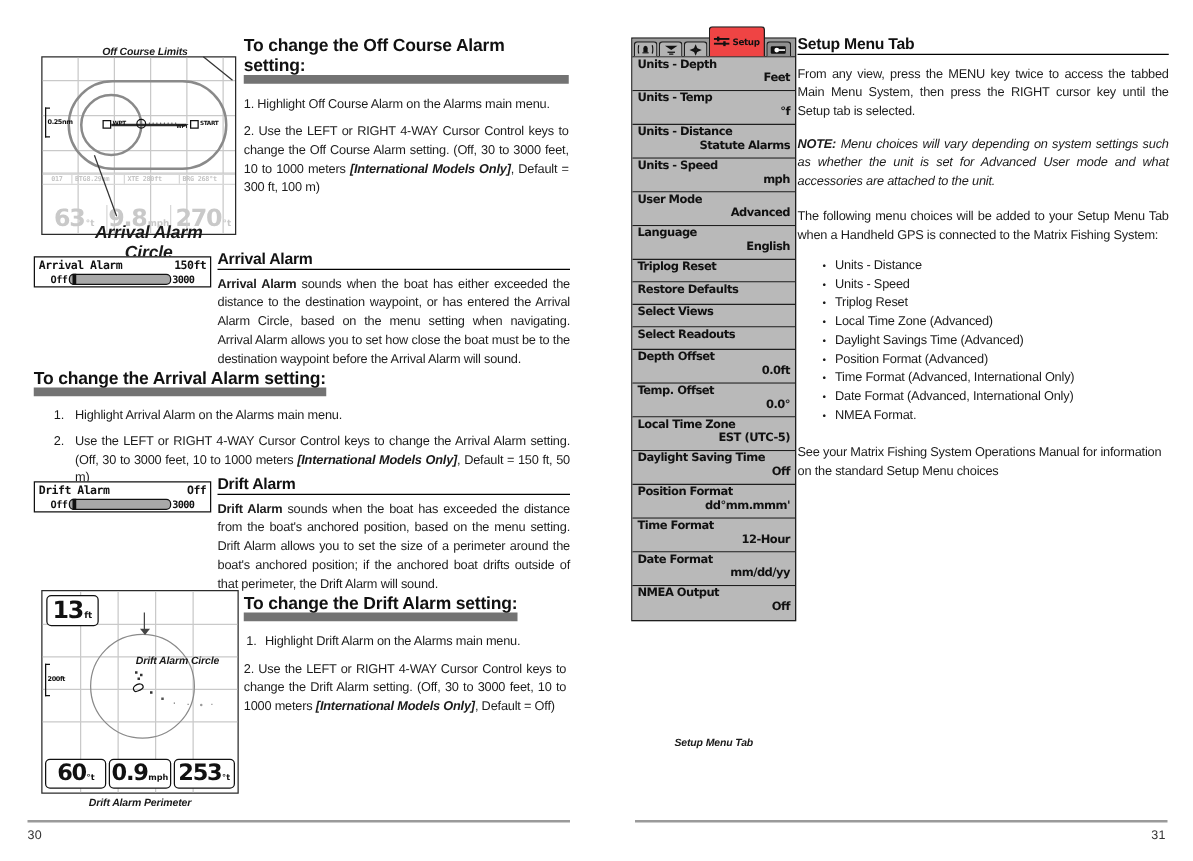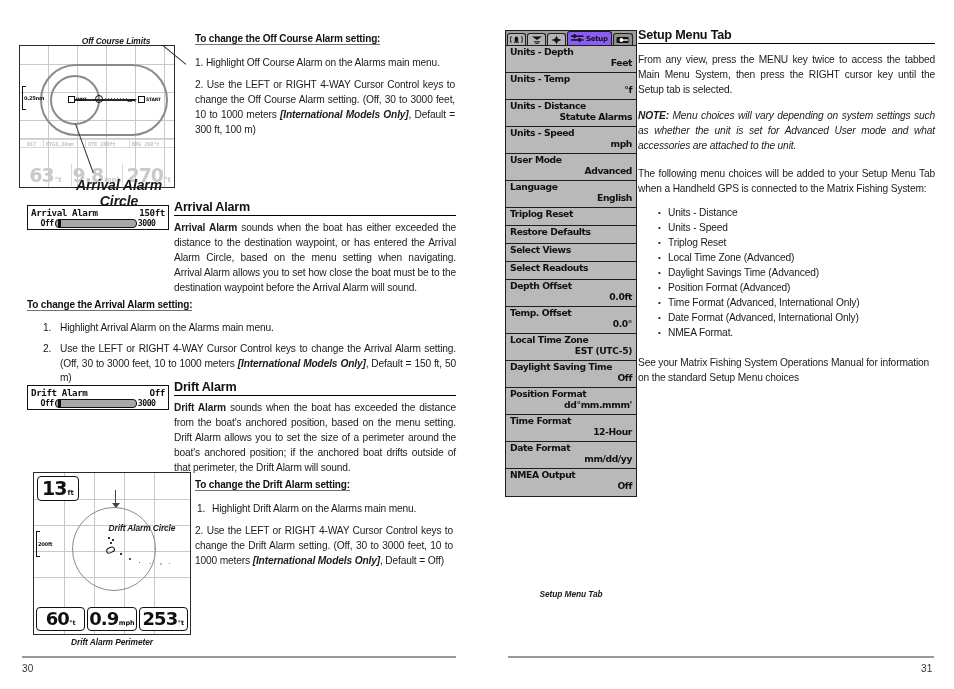--- a/index.html
+++ b/index.html
@@ -32,22 +32,22 @@
     font-size: 10.2px; line-height: 1.48; text-align: justify;
     color: #1c1c1c; letter-spacing: -0.15px;
   }
   .body-text.narrow { text-align: left; }
   .h-sec {
     font-size: 12.6px; font-weight: bold; color: #111;
     letter-spacing: -0.2px;
   }
   .h-rule { border-bottom: 1.6px solid #000; margin-top: 1px; }
   .h-sub {
-    font-size: 10px; font-weight: bold; color: #111;
-    display: inline-block; border-bottom: 1px solid #737373;
+    font-size: 14px; font-weight: bold; color: #111;
+    display: inline-block; border-bottom: 7px solid #737373;
     padding-bottom: 0px; letter-spacing: -0.15px;
   }
   .ital { font-style: italic; }
   .bold { font-weight: bold; }
   .bolditalic { font-weight: bold; font-style: italic; }
 
   ol.steps { margin: 0; padding: 0; list-style: none; }
   ol.steps li {
     font-size: 10.2px; line-height: 1.45; margin-bottom: 6px;
     position: relative; padding-left: 19px; text-align: justify;
@@ -67,21 +67,21 @@
     font-family: "DejaVu Sans Mono", monospace;
   }
   .grid-lines { position: absolute; inset: 0; }
   .grid-lines i {
     position: absolute; background: #c9c9c9;
   }
   .grid-lines i.v { width: 1px; top: 0; bottom: 0; }
   .grid-lines i.h { height: 1px; left: 0; right: 0; }
 
   
-  #chart-offcourse { position: absolute; left: 19px; top: 45px; width: 156px; height: 143px; }
+  #chart-offcourse { position: absolute; left: 33px; top: 45px; width: 156px; height: 143px; }
   .corridor {
     position: absolute; border: 2.6px solid #8a8a8a;
     border-radius: 999px;
   }
   .arrival-circle {
     position: absolute; border: 2.4px solid #8a8a8a; border-radius: 50%;
   }
   .track-line { position: absolute; background: #2a2a2a; height: 1.6px; }
   .wp-box {
     position: absolute; width: 7px; height: 7px;
@@ -195,21 +195,21 @@
     display: flex; align-items: flex-end; background: #9c9c9c;
     border-bottom: 1.4px solid #1e1e1e; height: 15px; padding: 0 1px;
   }
   .tabbar .tab {
     border: 1.2px solid #1e1e1e; background: #b3b3b3;
     height: 12px; display: flex; align-items: center; justify-content: center;
     margin-right: 1px; padding: 0 2px; border-bottom: none;
     border-top-left-radius: 3px; border-top-right-radius: 3px;
   }
   .tabbar .tab.active {
-    background: #8b5cf6; height: 14px; padding: 0 3px;
+    background: #ef4444; height: 24px; padding: 0 3px;
   }
   .tabbar .tab .tablabel {
     font-size: 7px; font-weight: bold; color: #111; letter-spacing: -0.3px;
     margin-left: 2px;
   }
   .menu-list { }
   .menu-item {
     border-bottom: 1.2px solid #1e1e1e;
     background: #b9b9b9; padding: 1px 4px 2px 4px; min-height: 27px;
   }

